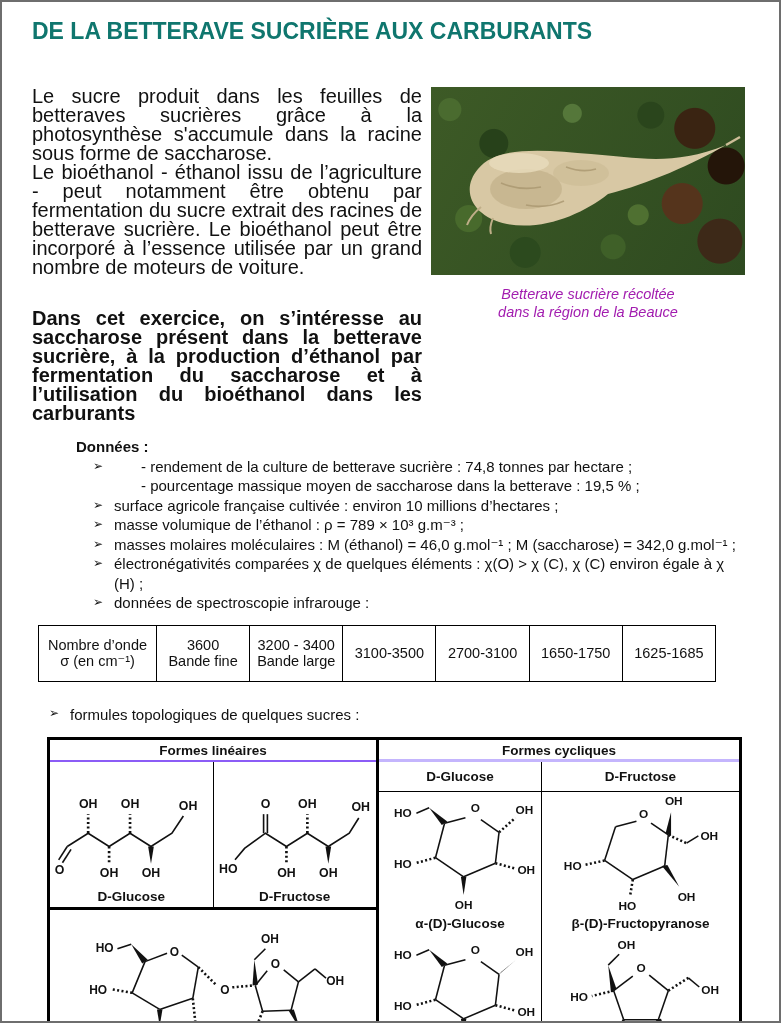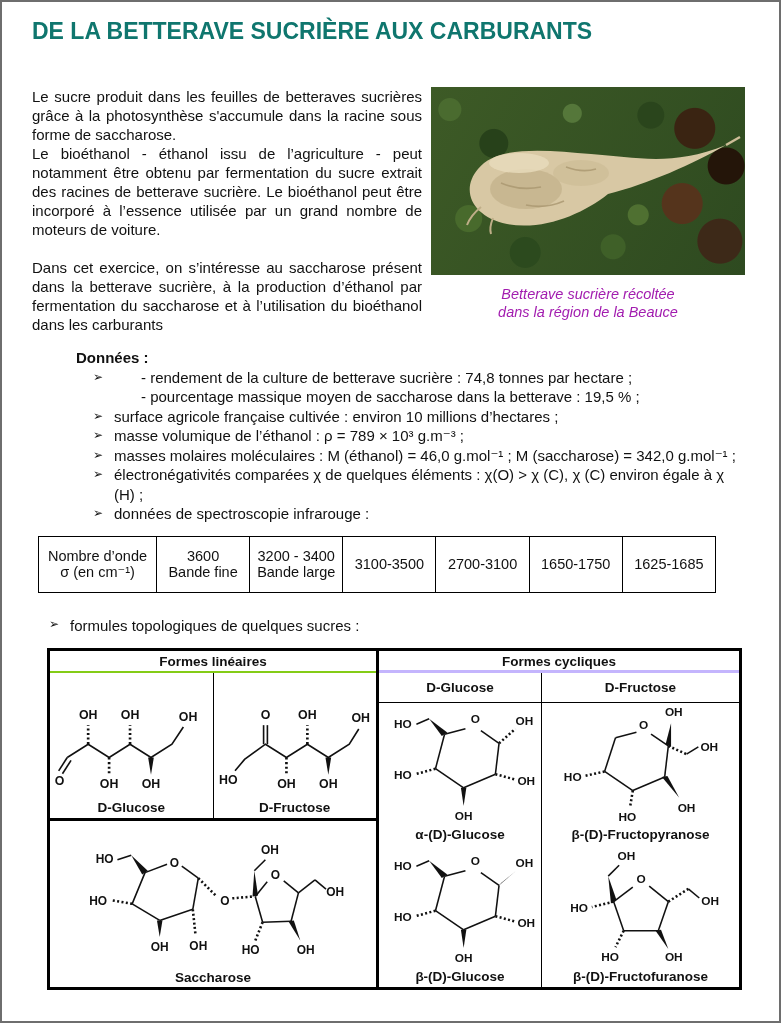--- a/index.html
+++ b/index.html
@@ -11,23 +11,23 @@
     color:#111; overflow:hidden;
   }
   .page { padding:16px 34px 0 30px; }
 
   .title {
     color:#0f766e; font-size:23px; font-weight:bold; letter-spacing:0;
     white-space:nowrap;
   }
 
   .intro-row { display:flex; margin-top:42px; gap:8px; }
-  .intro-text { width:398px; font-size:15px; line-height:19px; text-align:justify; }
+  .intro-text { width:398px; font-size:20px; line-height:19px; text-align:justify; }
   .intro-text p { margin:0; }
-  .intro-text p.gap { margin-top:19px; }
+  .intro-text p.gap { margin-top:32px;font-weight:bold; }
 
   .photo-fig { width:316px; margin-left:1px; }
   .photo {
     width:314px; height:188px; position:relative; overflow:hidden;
     background-color:#33511f;
     background-image:
       radial-gradient(circle at 6% 12%, #4a6b2f 0 11px, transparent 12px),
       radial-gradient(circle at 20% 30%, #27411a 0 14px, transparent 15px),
       radial-gradient(circle at 12% 70%, #486a2c 0 13px, transparent 14px),
       radial-gradient(circle at 30% 88%, #2c4a1e 0 15px, transparent 16px),
@@ -64,21 +64,21 @@
   table.ir .c0 { width:118px; }
 
   .formules-row { margin-top:24px; font-size:15px; }
 
   
   .sugars { margin:14px 0 0 15px; width:695px; height:342px;
     border:3px solid #000; display:flex; }
   .sec-header { font-weight:bold; font-size:13.5px; text-align:center;
     height:22px; line-height:21px; }
   .left-half { width:329px; border-right:3px solid #000; display:flex; flex-direction:column; }
-  .left-half .sec-header { border-bottom:2px solid #84cc16; }
+  .left-half .sec-header { border-bottom:2px solid #8b5cf6; }
   .lin-cells { display:flex; height:148px; border-bottom:3px solid #000; }
   .lin-cell { flex:1; display:flex; flex-direction:column; align-items:center; justify-content:flex-end; padding-bottom:3px; }
   .lin-cell:first-child { border-right:1px solid #000; }
   .sacch-cell { flex:1; display:flex; flex-direction:column; align-items:center; justify-content:center; }
   .mol-label { font-size:13.5px; font-weight:bold; text-align:center; }
 
   .right-half { flex:1; display:flex; flex-direction:column; }
   .right-half .sec-header { border-bottom:3px solid #c4b5fd; }
   .cyc-sub { display:flex; height:30px; border-bottom:1px solid #000; }
   .cyc-sub div { font-weight:bold; font-size:13.5px; text-align:center; line-height:29px; }

